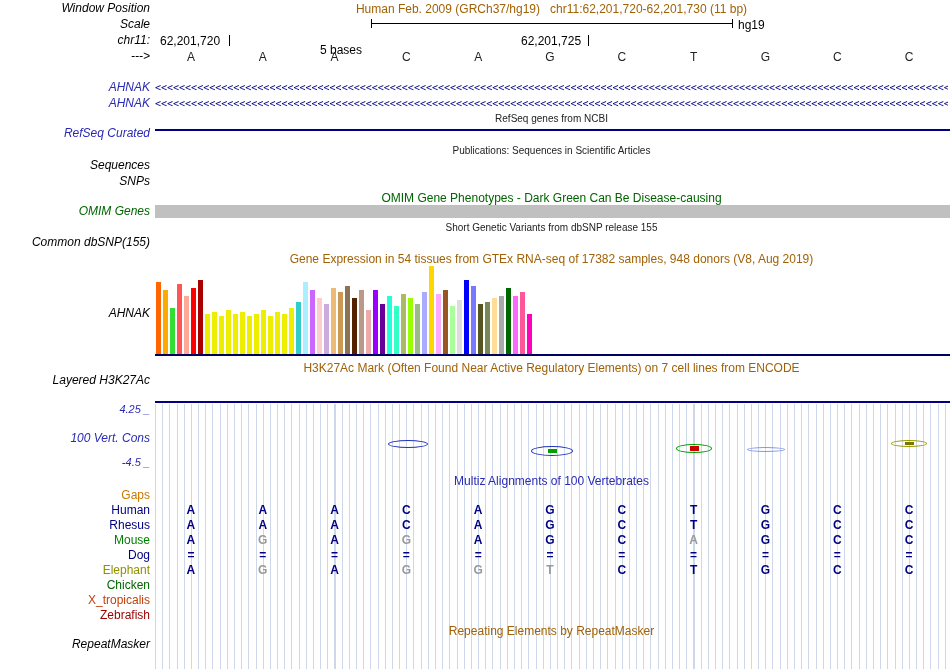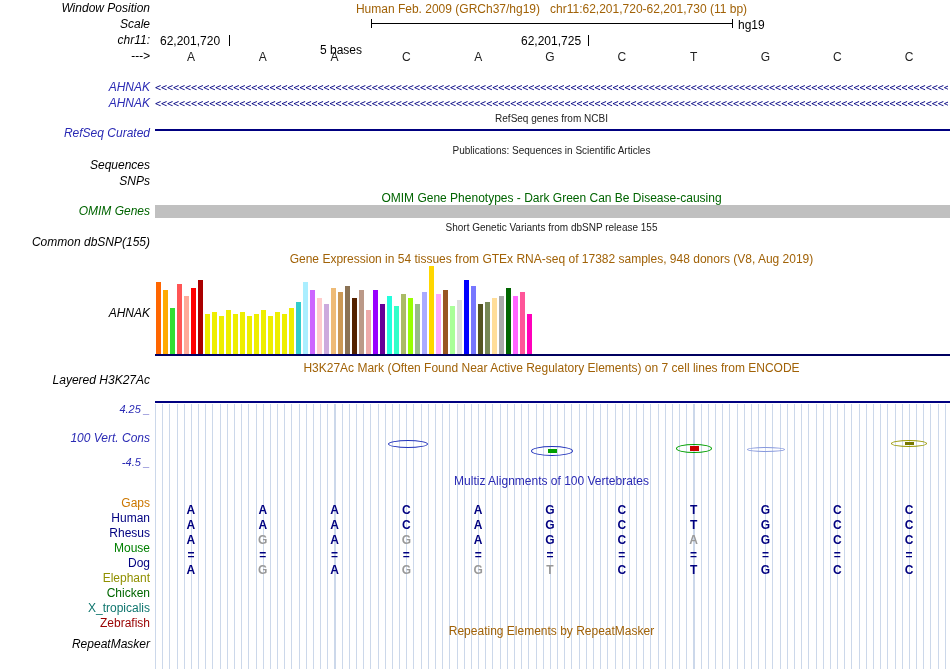--- a/index.html
+++ b/index.html
@@ -60,21 +60,21 @@
   .gtex-bar{width:5px;margin-right:2px;}
 
   
   .cons-mark{position:absolute;border:1px solid #2233bb;border-radius:50%;
              display:flex;align-items:center;justify-content:center;box-sizing:border-box;}
   .cons-center{width:9px;height:58%;}
 
   
   #mz-rows{position:absolute;left:0;top:488px;width:950px;}
   .mz-row{position:relative;height:15px;}
-  .mz-label{position:absolute;left:0;width:150px;text-align:right;font-size:12px;line-height:15px;margin-top:8px;}
+  .mz-label{position:absolute;left:0;width:150px;text-align:right;font-size:12px;line-height:15px;}
   .mz-cells{position:absolute;left:155px;top:0;width:790px;height:15px;display:flex;}
   .mz-cell{flex:1;text-align:center;font-size:12px;line-height:15px;font-weight:bold;color:#000080;}
   .mz-cell.gray{color:#999;}
 </style>
 </head>
 <body>
 
 <div id="page">
 
   <div class="stripes"></div>
@@ -307,21 +307,21 @@
           <span class="mz-cell"></span>
           <span class="mz-cell"></span>
           <span class="mz-cell"></span>
           <span class="mz-cell"></span>
           <span class="mz-cell"></span>
           <span class="mz-cell"></span>
           <span class="mz-cell"></span>
         </div>
       </div>
       <div class="mz-row">
-        <div class="mz-label" style="color: #0f766e;">X_tropicalis</div>
+        <div class="mz-label" style="color: #c2410c;">X_tropicalis</div>
         <div class="mz-cells">
           <span class="mz-cell"></span>
           <span class="mz-cell"></span>
           <span class="mz-cell"></span>
           <span class="mz-cell"></span>
           <span class="mz-cell"></span>
           <span class="mz-cell"></span>
           <span class="mz-cell"></span>
           <span class="mz-cell"></span>
           <span class="mz-cell"></span>

